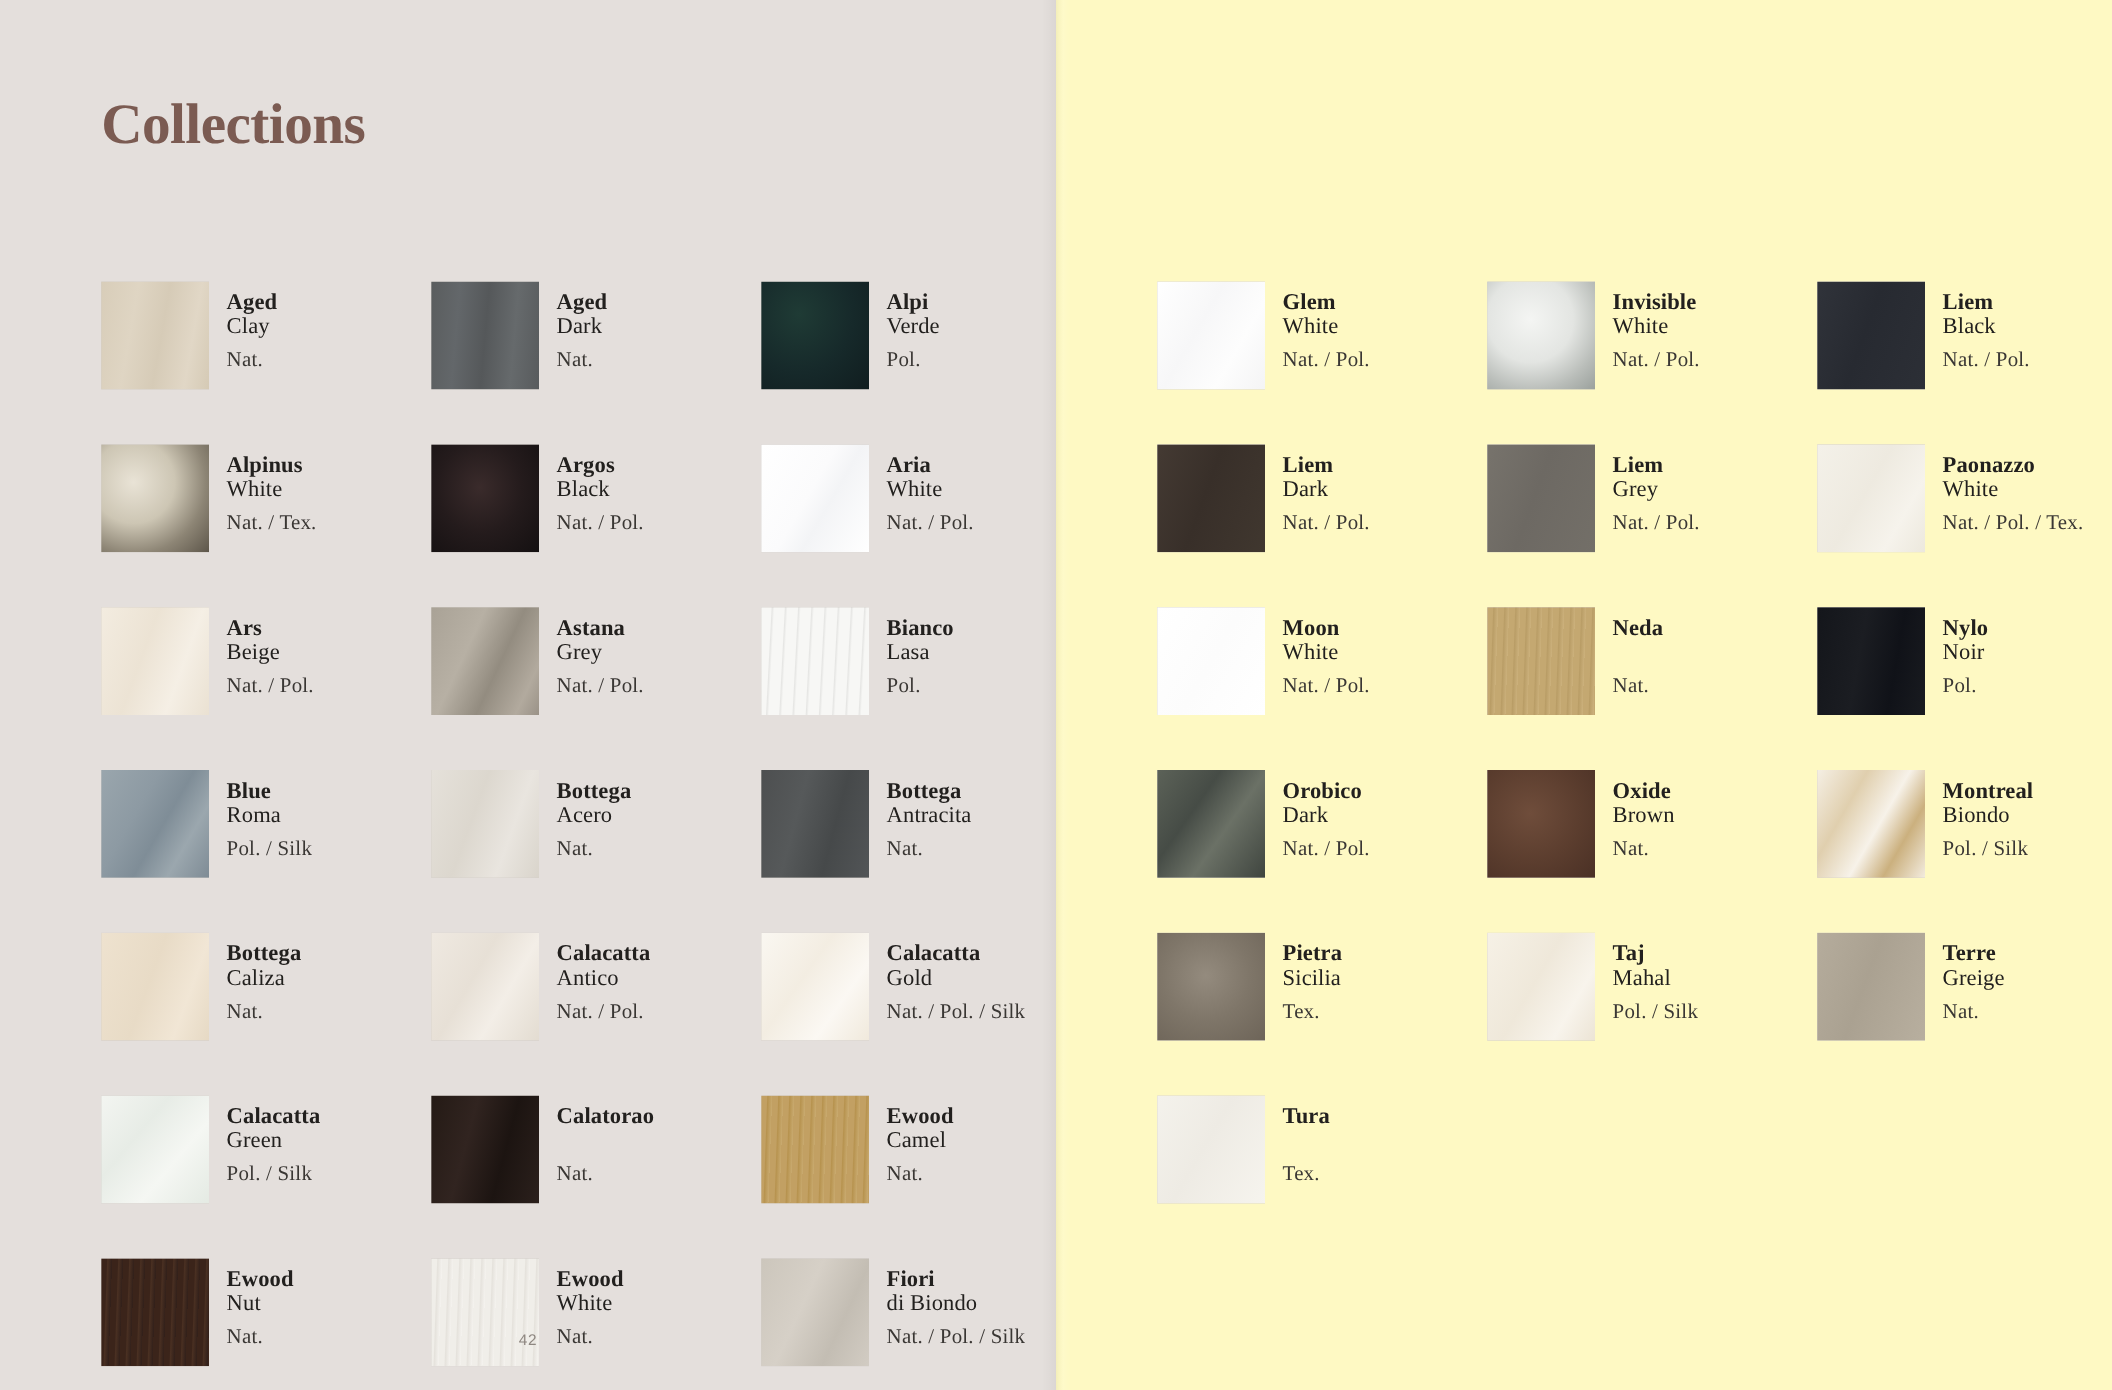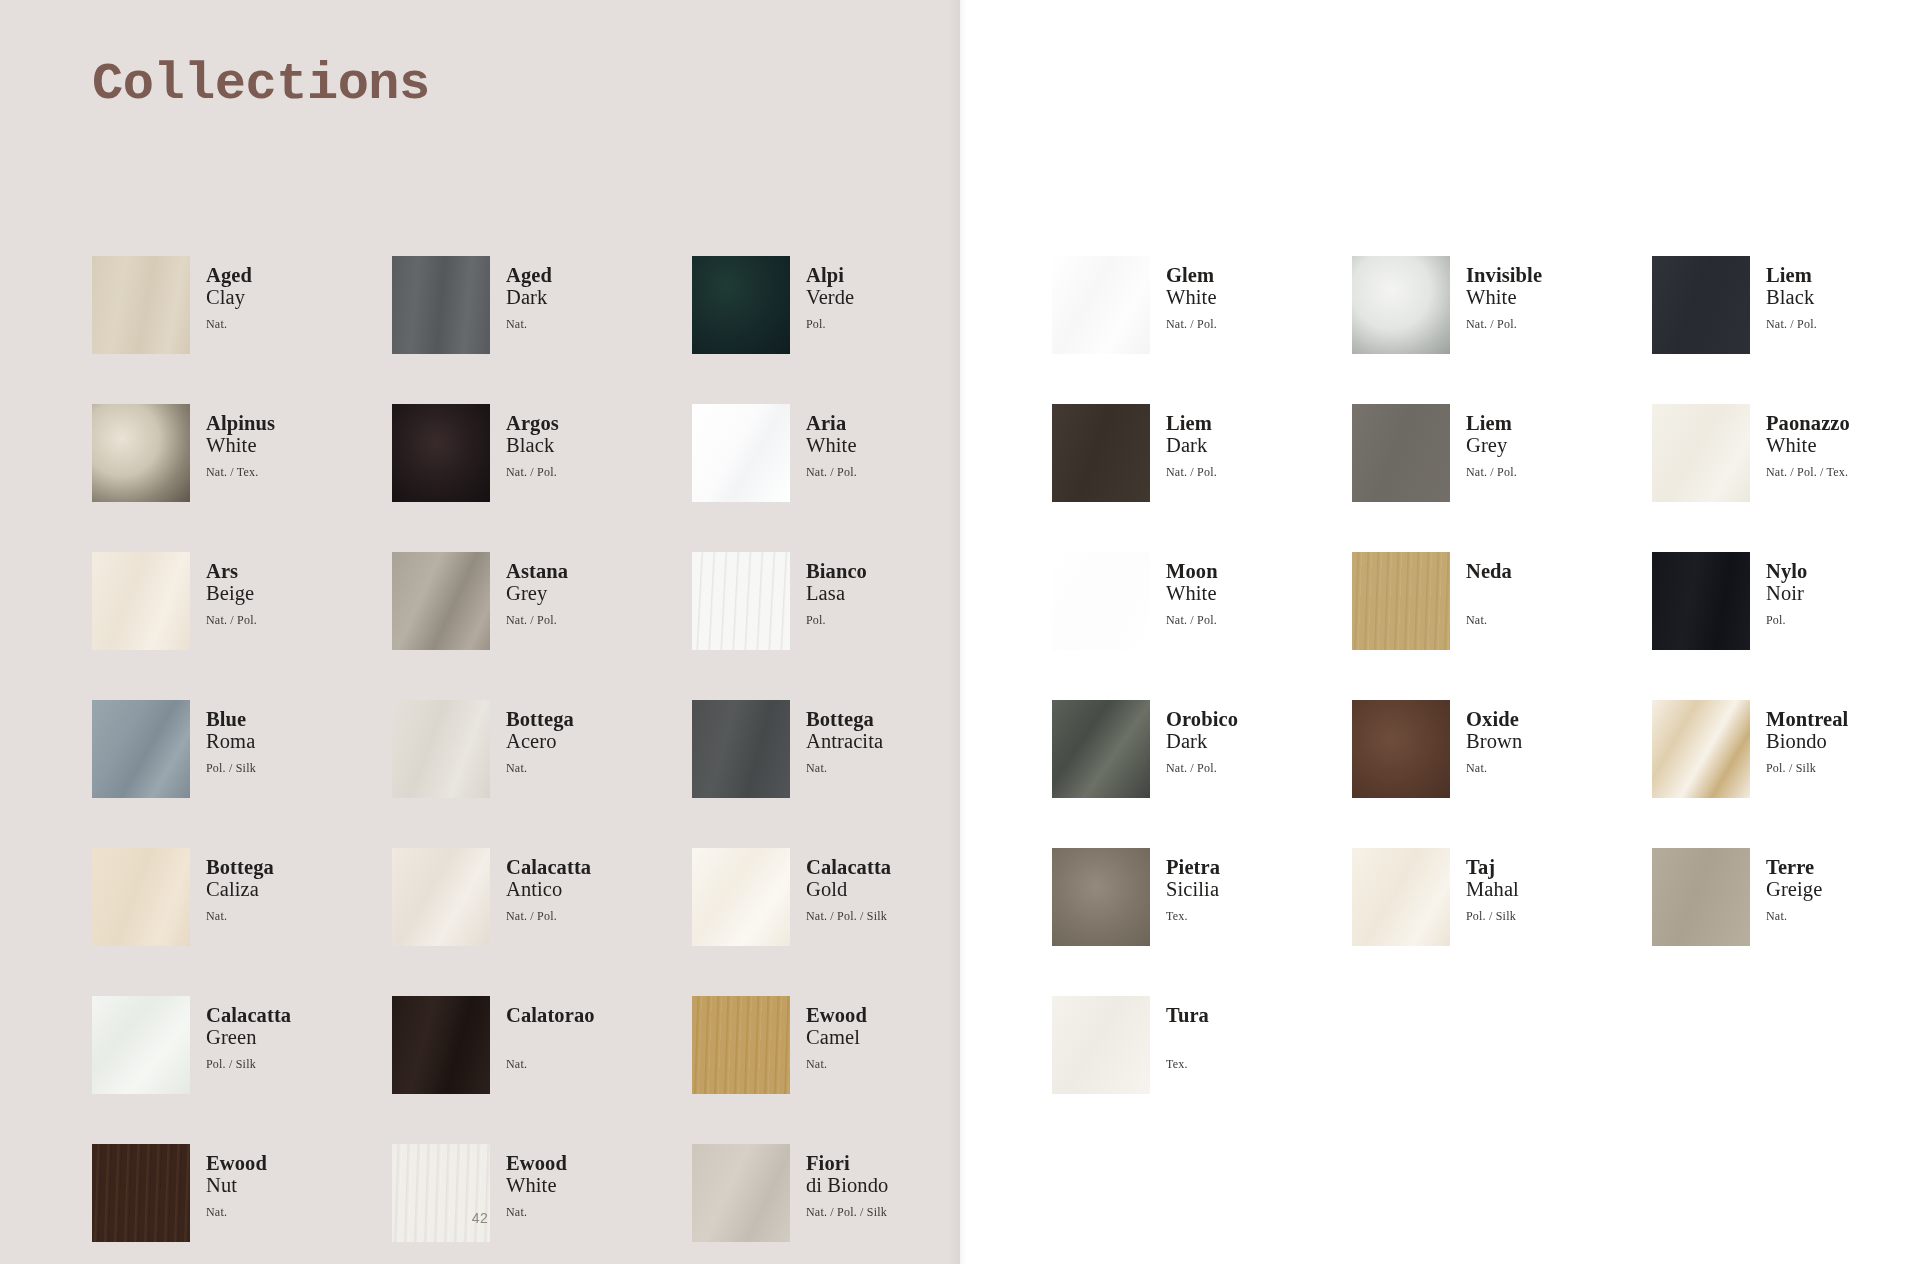--- a/index.html
+++ b/index.html
@@ -23,21 +23,21 @@
     display: flex;
   }
 
   .page {
     position: relative;
     height: 100%;
     flex: 1 1 50%;
   }
 
   .page-left  { background: #e4dfdc; }
-  .page-right { background: #ffffff; }
+  .page-right { background: #fef9c3; }
 
   
   .gutter {
     position: absolute;
     left: 50%;
     top: 0;
     width: 26px;
     height: 100%;
     transform: translateX(-50%);
     background: linear-gradient(to right,
@@ -48,26 +48,26 @@
         rgba(255,255,255,0.10) 75%,
         rgba(0,0,0,0.00) 100%);
     pointer-events: none;
     z-index: 4;
   }
 
   
   .page-title {
     position: absolute;
     left: 92px;
-    top: 55px;
+    top: 84px;
     font-size: 52px;
     font-weight: 700;
     letter-spacing: -0.5px;
     color: #7b5b52;
-    font-family: Liberation Mono, monospace;
+    font-family: Liberation Serif, serif;
   }
 
   
   .grid {
     position: absolute;
     display: grid;
     grid-template-columns: repeat(3, 276px);
     grid-auto-rows: 124px;
     column-gap: 0px;
     row-gap: 0px;
@@ -113,21 +113,21 @@
     font-weight: 400;
     color: #22201e;
     letter-spacing: 0.1px;
     line-height: 1.12;
     white-space: nowrap;
   }
   .name-2.empty { visibility: hidden; }
 
   .finish {
     margin-top: 9px;
-    font-size: 12px;
+    font-size: 19px;
     font-weight: 400;
     color: #3a3734;
     letter-spacing: 0.2px;
     white-space: nowrap;
   }
 
   
   .folio {
     position: absolute;
     bottom: 38px;

